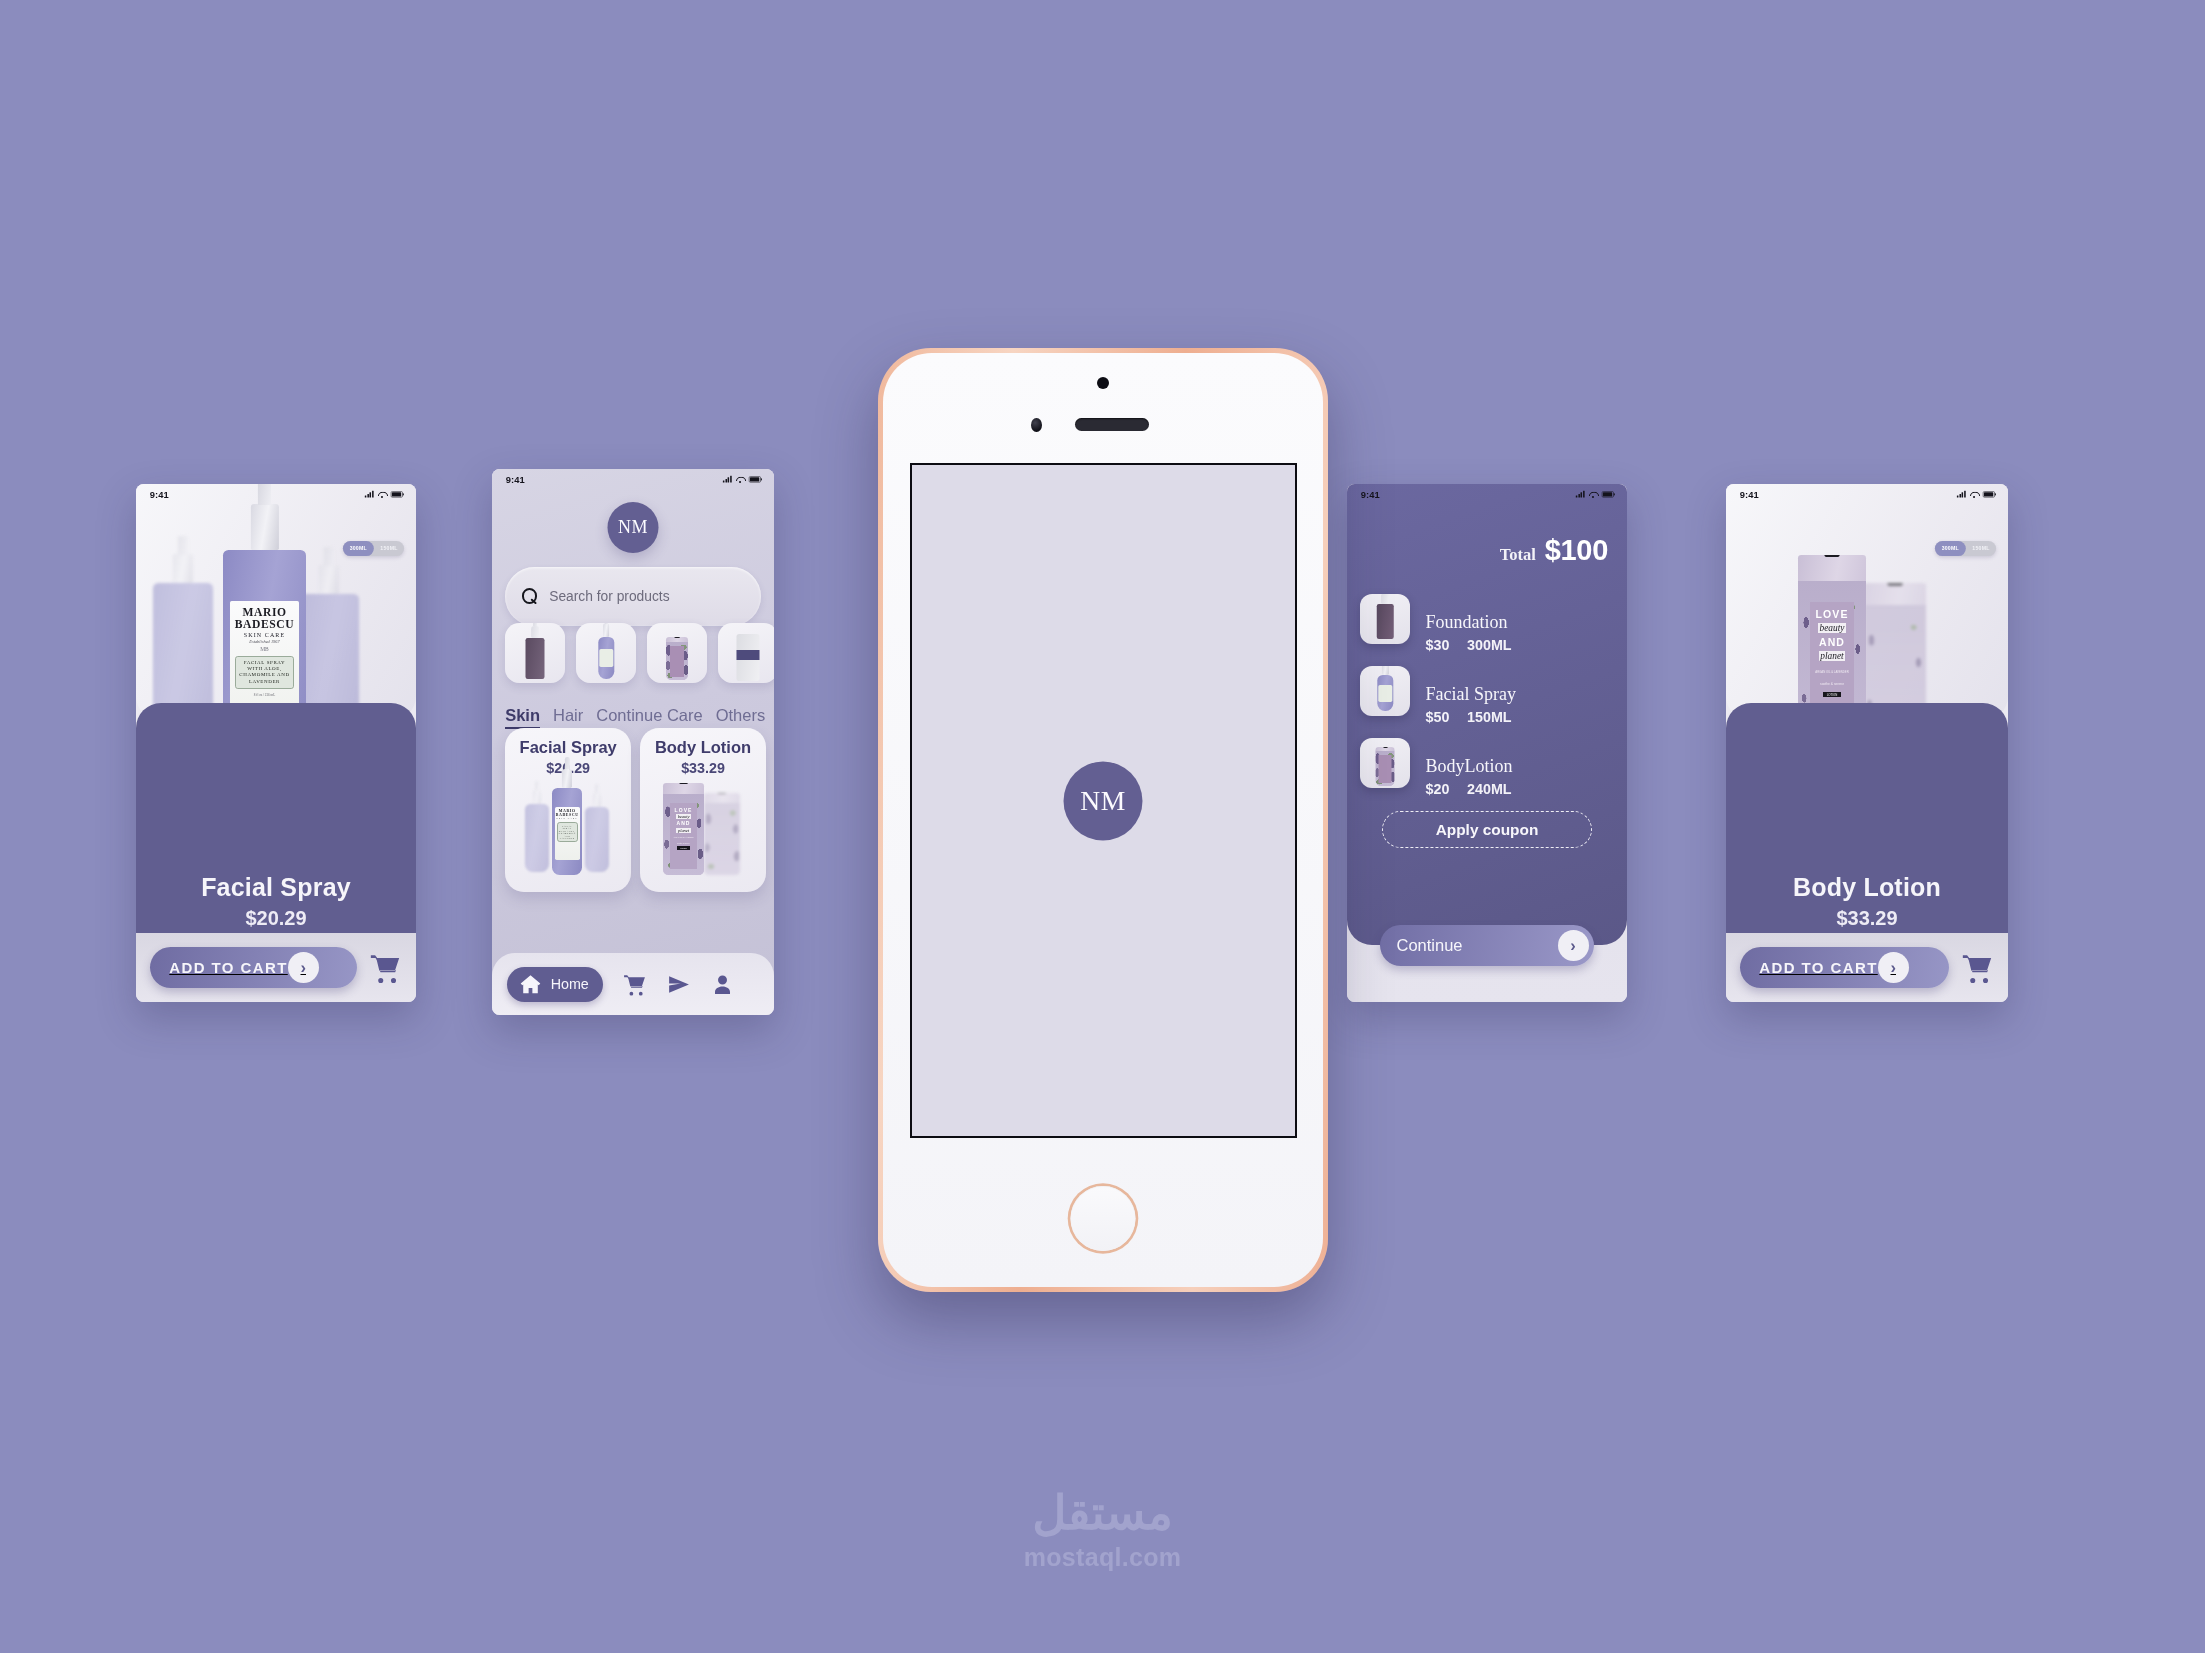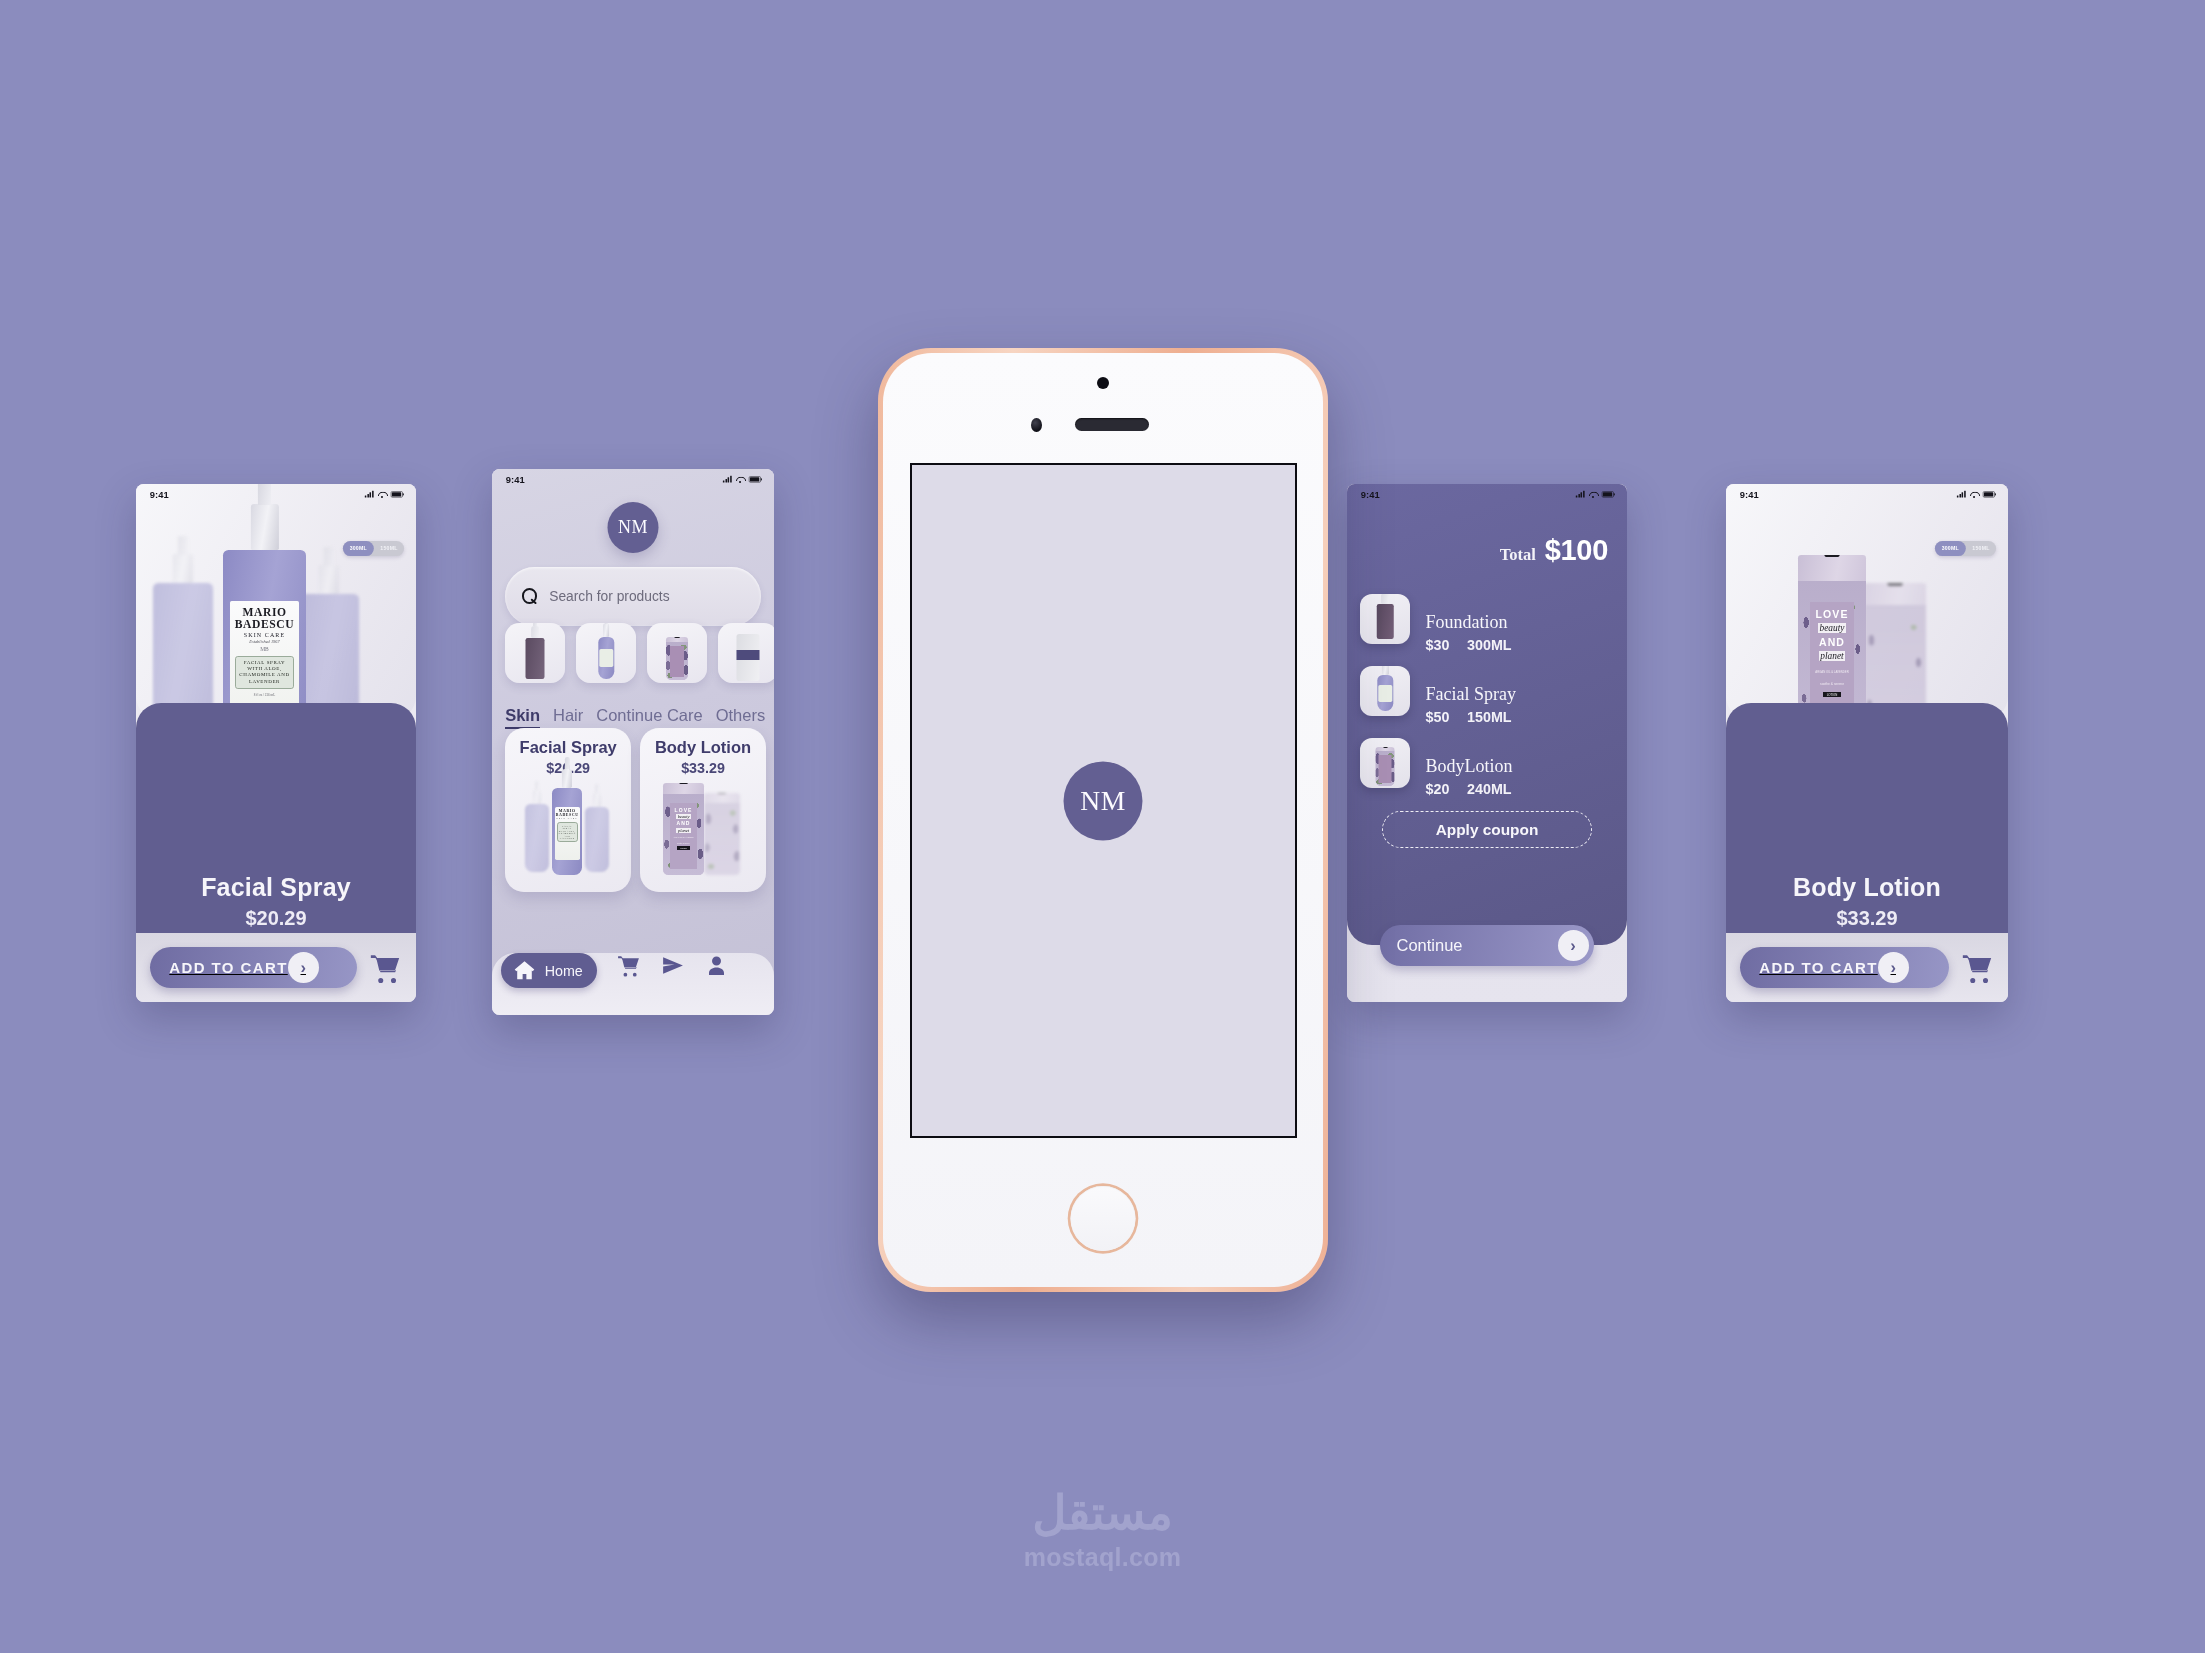--- a/index.html
+++ b/index.html
@@ -205,21 +205,21 @@
   }
   .pcard .pc-title{ position:absolute; left:0; right:0; text-align:center;
     color:#3f3c6b; font-weight:800; font-size:16.5px; top:10px; }
   .pcard .pc-price{ position:absolute; left:0; right:0; text-align:center;
     color:#4a4777; font-weight:800; font-size:14.3px; top:32px; }
 
   .bottomnav{
     position:absolute; left:0; right:0; bottom:0; height:62px;
     background:linear-gradient(180deg,#e6e4ee,#efedf4);
     border-radius:23px 23px 0 0;
-    display:flex; padding:0 9px; gap:19px;
+    display:flex; align-items:center; padding:0 15px; gap:19px;
   }
   .nav-home{
     height:35px; border-radius:551px; background:#605d91;
     display:flex; align-items:center; gap:7.7px; padding:0 14.3px 0 11px;
     box-shadow:0 3.3px 7.7px rgba(60,52,110,.28);
   }
   .nav-home .lbl{ color:#f6f5fb; font-size:14.3px; }
   .nav-ico{ width:25px;height:25px; display:flex;align-items:center;justify-content:center;}
   .nav-ico svg{ width:100%;height:100%; fill:#5a5790; }
   .nav-home .nav-ico svg{ fill:#f6f5fb; }

